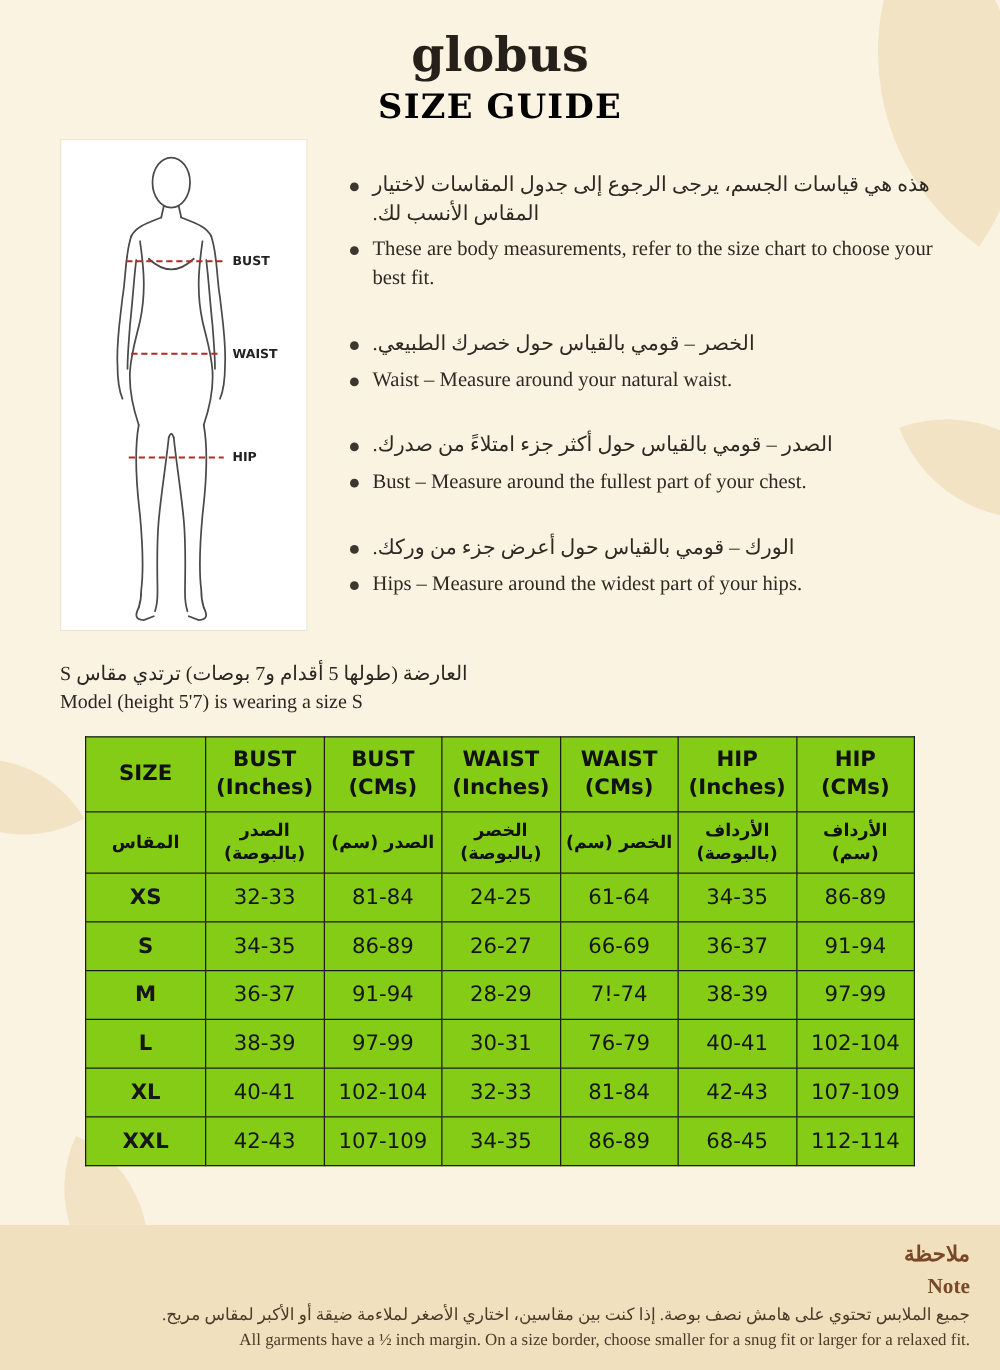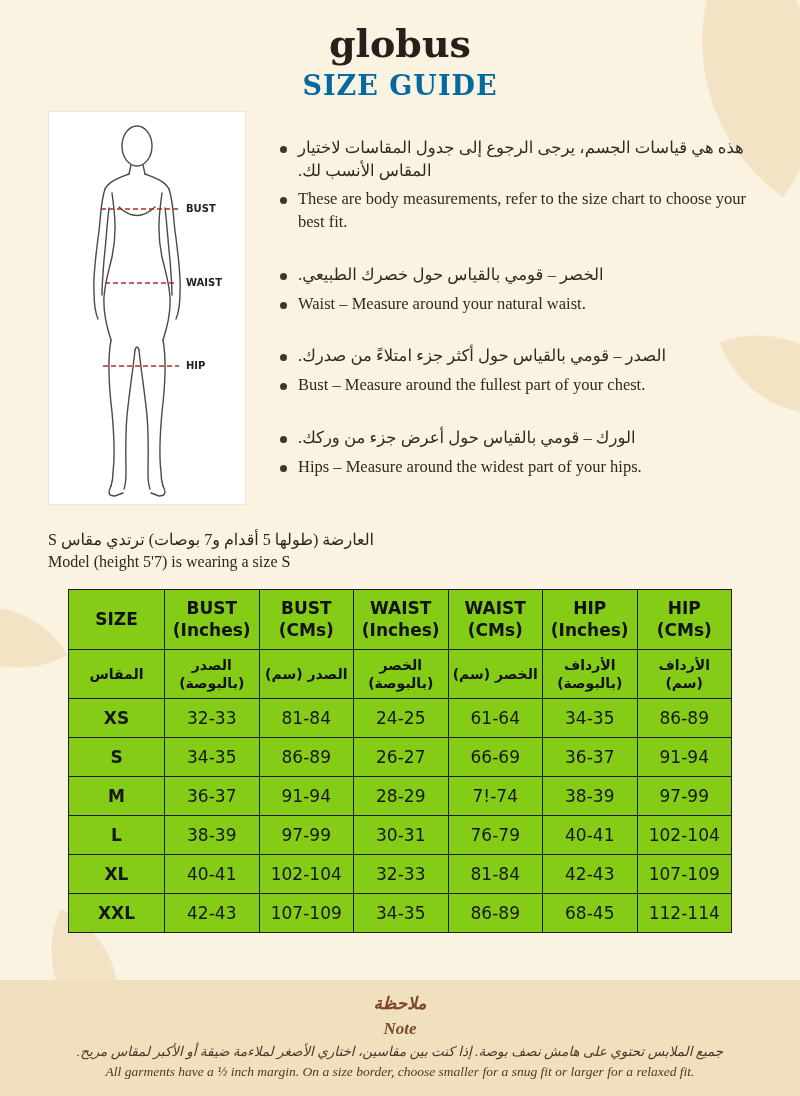--- a/index.html
+++ b/index.html
@@ -28,21 +28,21 @@
   .content{position:relative;z-index:1;}
 
   
   header{text-align:center;padding-top:24px;}
   .logo{
     font-family:"DejaVu Serif", serif;
     font-size:38px;font-weight:700;color:#26201a;line-height:1.05;
   }
   .title{
     font-family:"DejaVu Serif", serif;
-    font-size:27px;font-weight:700;color:#0369a1;
+    font-size:27px;font-weight:700;color:#000000;
     letter-spacing:1px;margin:6px 0 0 0;
   }
 
   
   .top{display:flex;align-items:flex-start;padding:10px 36px 0 48px;gap:34px;}
   .figure-box{
     width:196px;height:392px;background:#ffffff;
     border:1px solid #eee6d2;flex:0 0 auto;
   }
   .bullets{flex:1;padding-top:26px;}
@@ -65,21 +65,21 @@
   col.size-col{width:96px;}
   th,td{border:1.5px solid #1c1c1c;text-align:center;vertical-align:middle;}
   th.en{font-size:17px;font-weight:bold;padding:8px 2px;white-space:pre-line;line-height:1.25;color:#111;}
   th.ar{font-size:14px;font-weight:bold;padding:6px 2px;white-space:pre-line;line-height:1.3;direction:rtl;color:#111;}
   td{font-size:17px;padding:9px 2px;color:#161616;}
   td.size{font-weight:bold;margin-left:15px;}
 
   
   .note-strip{
     position:absolute;left:0;bottom:0;width:800px;box-sizing:border-box;
-    background:#f1e0bd;text-align:center;padding:12px 40px 14px;z-index:1;font-style:italic;
+    background:#f1e0bd;text-align:right;padding:12px 24px 14px;z-index:1;
   }
   .note-title{font-size:17px;font-weight:bold;color:#7a4728;line-height:1.45;}
   .note-text{font-size:13.5px;color:#4a3a28;line-height:1.5;}
   .note-text.ar{direction:rtl;}
 </style>
 </head>
 <body>
 
 <div class="page">
 

